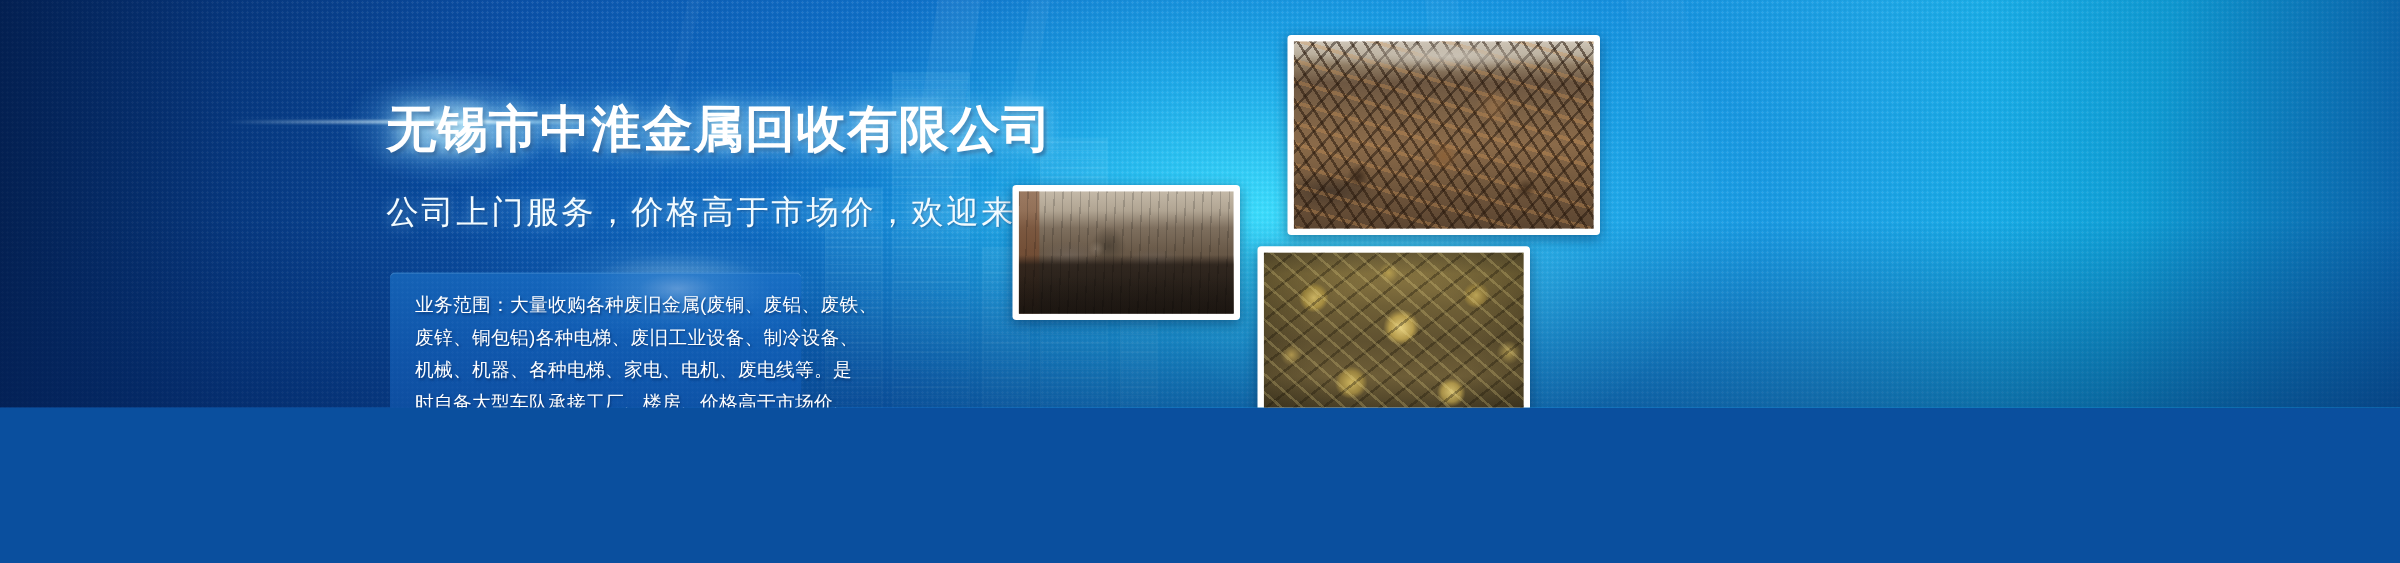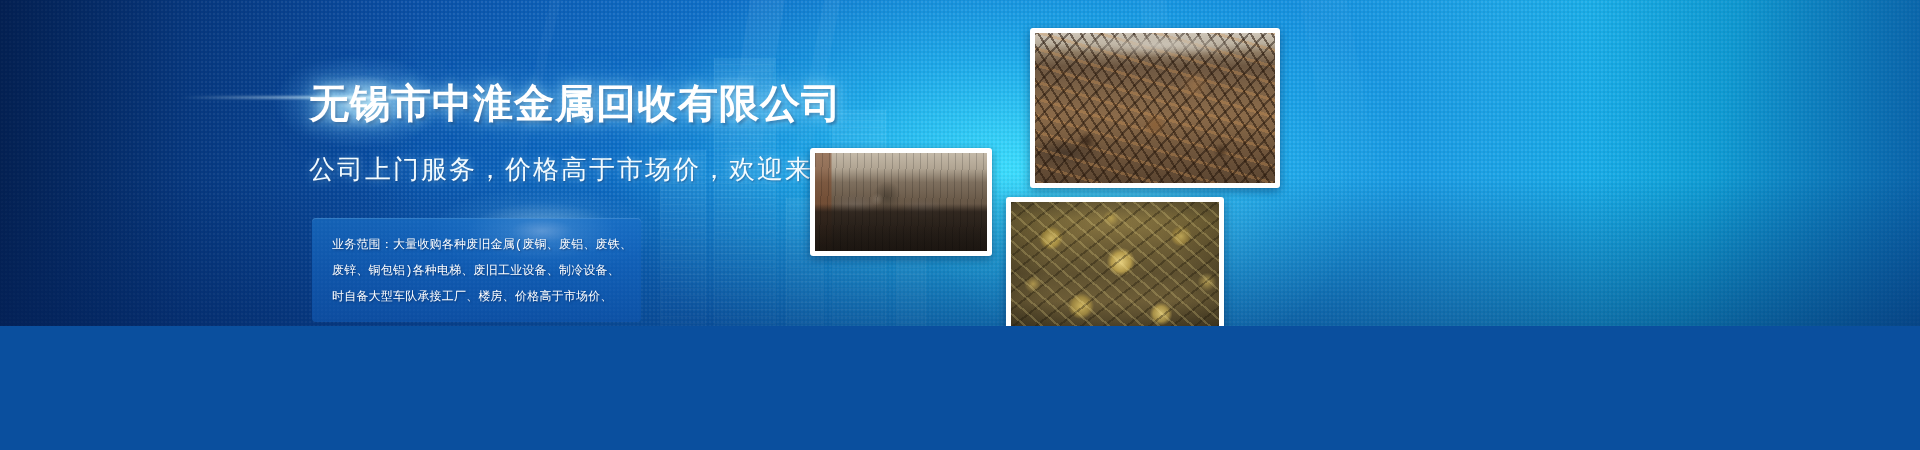--- a/index.html
+++ b/index.html
@@ -123,22 +123,22 @@
   }
 
   .scope-box {
     position:absolute; left:312px; top:218px;
     width:329px; padding:14px 18px 12px 20px;
     background:linear-gradient(175deg, rgba(28,118,205,0.62) 0%, rgba(22,104,196,0.58) 40%, rgba(16,88,180,0.54) 100%);
     border-radius:4px;
     box-shadow:inset 0 1px 0 rgba(190,235,255,0.18);
   }
   .scope-line {
-    font-size:12px; line-height:26px; color:#ffffff;
-    font-family:Liberation Mono, monospace;
+    font-size:15px; line-height:26px; color:#ffffff;
+    font-family:Liberation Sans, sans-serif;
     letter-spacing:0.2px;
     text-shadow:1px 1px 2px rgba(3,36,88,0.62);
     white-space:nowrap;
   }
 
   
   .photo {
     position:absolute;
     background:#ffffff;
     padding:5px;
@@ -260,20 +260,21 @@
 
   <div class="copy">
 
     <div class="title">无锡市中淮金属回收有限公司</div>
 
     <div class="subtitle">公司上门服务，价格高于市场价，欢迎来电咨询</div>
 
     <div class="scope-box">
       <div class="scope-line">业务范围：大量收购各种废旧金属(废铜、废铝、废铁、</div>
       <div class="scope-line">废锌、铜包铝)各种电梯、废旧工业设备、制冷设备、</div>
+      <div class="scope-line">机械、机器、各种电梯、家电、电机、废电线等。是</div>
       <div class="scope-line">时自备大型车队承接工厂、楼房、价格高于市场价、</div>
     </div>
 
   </div>
 
   <div class="photo photo-scrap">
     <div class="frame">
       <div class="img-scrap"></div>
     </div>
   </div>

